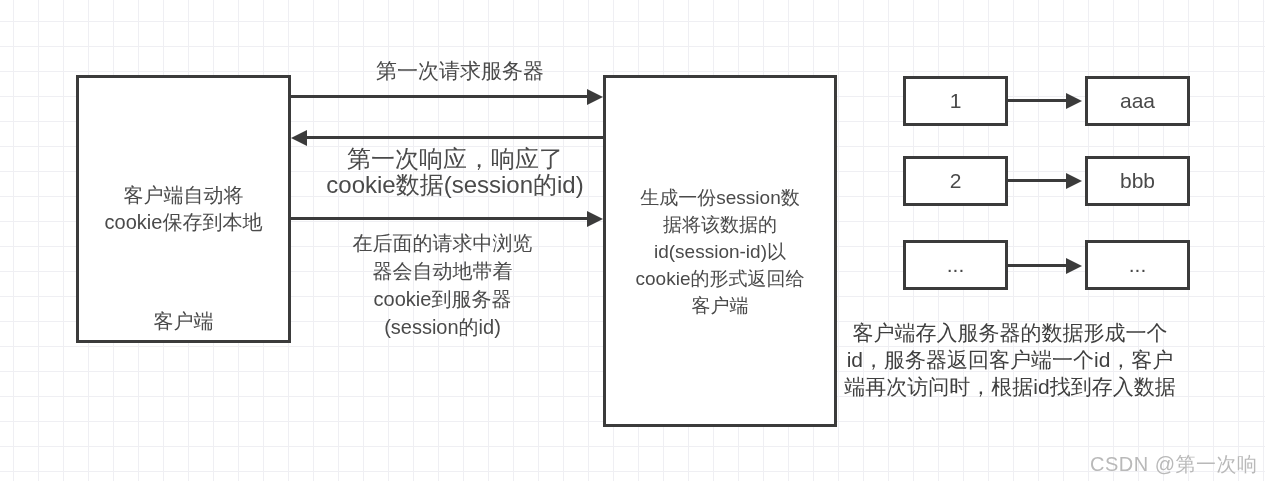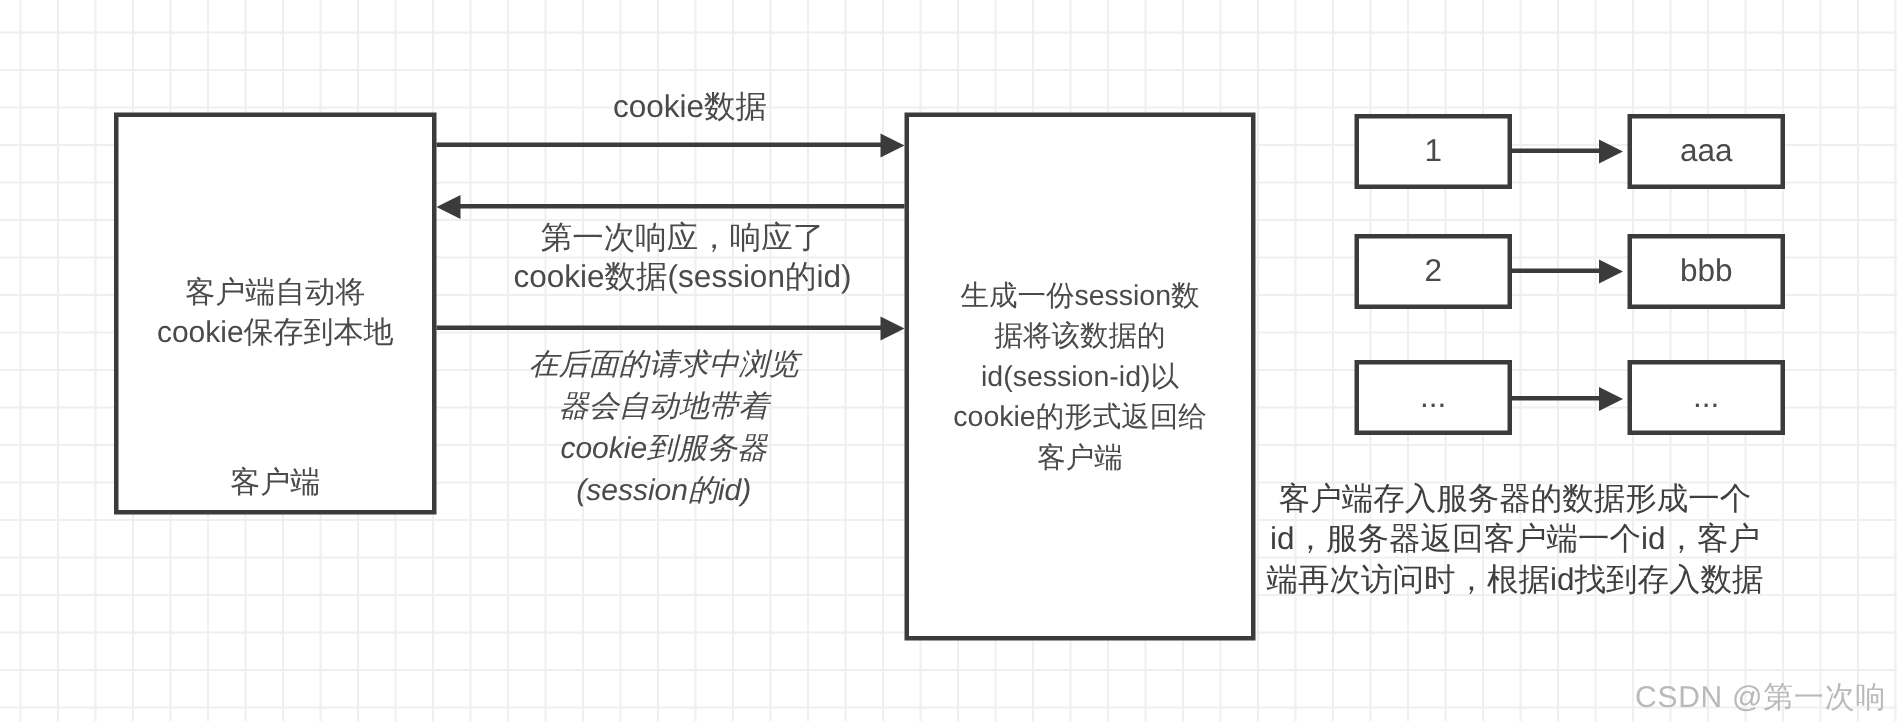--- a/index.html
+++ b/index.html
@@ -48,25 +48,25 @@
   #client-caption { position:absolute; left:76px; top:308px; width:215px; text-align:center; font-size:20px; }
   
   #server-box   { left:603px; top:75px;  width:234px; height:352px; font-size:19px; line-height:27px; padding:0 22px; }
   
   #arrow1-line  { left:291px; top:95px;  width:297px; }
   #arrow1-head  { left:587px; top:89px;  }
   #arrow1-label { left:330px; top:57px;  width:260px; font-size:21px; }
   
   #arrow2-line  { left:306px; top:136px; width:297px; }
   #arrow2-head  { left:291px; top:130px; }
-  #arrow2-label { left:305px; top:146px; width:300px; font-size:21px; line-height:26px; }
+  #arrow2-label { left:305px; top:146px; width:300px; font-size:24px; line-height:26px; }
   
   #arrow3-line  { left:291px; top:217px; width:297px; }
   #arrow3-head  { left:587px; top:211px; }
-  #arrow3-label { left:300px; top:229px; width:285px; font-size:20px; line-height:28px;font-style:italic; }
+  #arrow3-label { left:300px; top:229px; width:285px; font-size:20px; line-height:28px; }
   
   .kv-key   { left:903px;  width:105px; height:50px; font-size:21px; }
   .kv-value { left:1085px; width:105px; height:50px; font-size:21px;text-align:right; }
   #row1-key, #row1-value { top:76px; }
   #row2-key, #row2-value { top:156px; }
   #row3-key, #row3-value { top:240px; }
   #row1-line { left:1007px; top:99px;  width:60px; }
   #row2-line { left:1007px; top:179px; width:60px; }
   #row3-line { left:1007px; top:264px; width:60px; }
   #row1-head { left:1066px; top:93px;  }
@@ -93,21 +93,21 @@
   <div id="client-caption">客户端</div>
 
   <div class="node pre" id="server-box">生成一份session数
 据将该数据的
 id(session-id)以
 cookie的形式返回给
 客户端</div>
 
   <div class="line" id="arrow1-line"></div>
   <div class="head-right" id="arrow1-head"></div>
-  <div class="edge-label" id="arrow1-label">cookie数据</div>
+  <div class="edge-label" id="arrow1-label">第一次请求服务器</div>
 
   <div class="line" id="arrow2-line"></div>
   <div class="head-left" id="arrow2-head"></div>
   <div class="edge-label pre" id="arrow2-label">第一次响应，响应了
 cookie数据(session的id)</div>
 
   <div class="line" id="arrow3-line"></div>
   <div class="head-right" id="arrow3-head"></div>
   <div class="edge-label pre" id="arrow3-label">在后面的请求中浏览
 器会自动地带着

